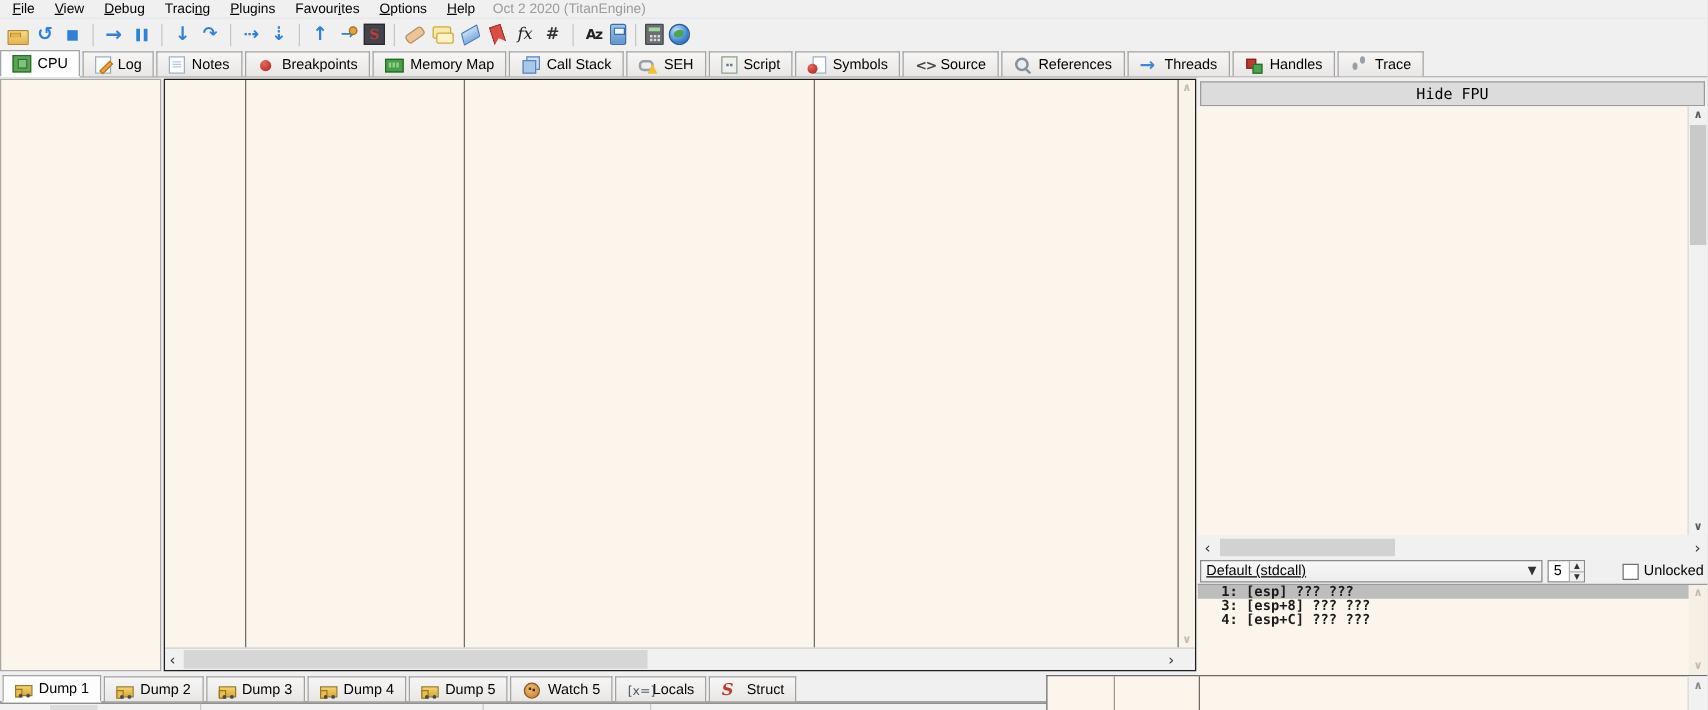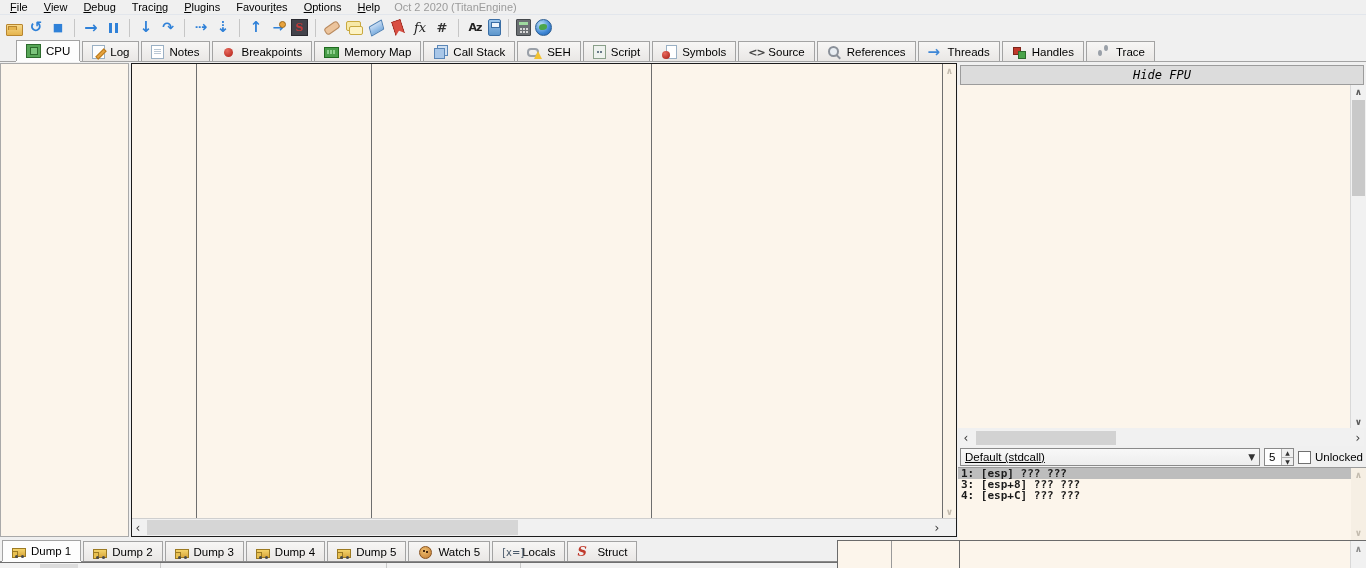--- a/index.html
+++ b/index.html
@@ -46,21 +46,21 @@
   .ic-calcphone::before{content:"";position:absolute;left:2px;top:2px;width:7px;height:4px;background:#eef5fb;border:1px solid #3a6ea5;}
   .ic-calc{width:13px;height:15px;background:#6b6f73;border:1px solid #44484c;border-radius:1px;flex:none;}
   .ic-calc::before{content:"";position:absolute;left:2px;top:2px;width:9px;height:3px;background:#9fd99f;}
   .ic-calc::after{content:"";position:absolute;left:3px;top:8px;width:2px;height:2px;background:#d8d8d8;
       box-shadow:3px 0 #d8d8d8,6px 0 #d8d8d8,0 3px #d8d8d8,3px 3px #d8d8d8,6px 3px #d8d8d8;}
   .ic-globe{width:15px;height:15px;border-radius:50%;background:radial-gradient(circle at 35% 30%,#bfe3f7,#3f87d6 60%,#1f5fa8);border:1px solid #2a5d93;flex:none;}
   .ic-globe::before{content:"";position:absolute;left:3px;top:4px;width:8px;height:6px;background:#4ca64c;border-radius:60% 40% 55% 45%;}
 
   
   .tabbar{position:absolute;left:0;top:40px;width:1366px;height:22px;display:flex;align-items:flex-end;
-          background:#f0f0f0;border-bottom:1px solid #a3a3a3;box-sizing:border-box;padding-left:16px;}
+          background:#f0f0f0;border-bottom:1px solid #a3a3a3;box-sizing:border-box;padding-left:0;}
   .tab{display:inline-flex;align-items:center;height:19px;padding:0 9px;border:1px solid #a3a3a3;border-bottom:none;
        background:linear-gradient(#f7f6f5,#e9e7e5);margin-right:2px;white-space:nowrap;cursor:default;font-size:11.5px;}
   .tab.active{background:#fdfdfd;height:20px;position:relative;z-index:2;box-shadow:0 1px 0 0 #fdfdfd;}
   .ti{width:15px;height:14px;margin-right:5px;position:relative;display:inline-block;flex:none;
       font-family:"DejaVu Sans",sans-serif;}
   .ti-cpu{background:#57a657;border:1px solid #2d6b2d;width:13px;height:12px;}
   .ti-cpu::before{content:"";position:absolute;left:3px;top:2px;width:6px;height:6px;background:#7cc47c;border:1px solid #2d6b2d;}
   .ti-log{width:11px;height:12px;background:#fdfdfd;border:1px solid #9ab0c4;}
   .ti-log::after{content:"";position:absolute;right:-3px;bottom:2px;width:10px;height:2px;background:#e8a33d;border:1px solid #b87a1e;transform:rotate(-45deg);}
   .ti-notes{width:11px;height:12px;background:#fff;border:1px solid #9ab0c4;}
@@ -100,45 +100,45 @@
   .lite-arrow{position:absolute;left:0;right:0;text-align:center;color:#c3bbae;font-size:9px;font-weight:bold;font-family:"DejaVu Sans",sans-serif;}
   .main-hscroll{position:absolute;left:0;right:0;bottom:0;height:17px;background:#f1f1f1;border-top:1px solid #cfcfcf;}
   .h-arrow{position:absolute;top:0;bottom:0;width:12px;display:flex;align-items:center;justify-content:center;
            color:#3a3a3a;font-size:12px;font-family:"DejaVu Sans",sans-serif;}
   .main-hthumb{position:absolute;left:15px;top:1px;bottom:1px;width:371px;background:#d6d6d6;}
 
   
   .right-panel{position:absolute;left:958px;top:62px;width:408px;height:478px;background:#f0f0f0;}
   .hidefpu{position:absolute;left:2px;right:2px;top:3px;height:20px;background:#dcdcdc;border:1px solid #9c9c9c;
            box-sizing:border-box;display:flex;align-items:center;justify-content:center;
-           font-family:"DejaVu Sans Mono",monospace;font-size:12px;cursor:default;font-style:italic;}
+           font-family:"DejaVu Sans Mono",monospace;font-size:12px;cursor:default;}
   .regs-area{position:absolute;left:0;right:0;top:23px;height:343px;background:#fcf5eb;}
   .reg-vscroll{position:absolute;right:0;top:0;bottom:0;width:15px;background:#f1f1f1;border-left:1px solid #d8d8d8;}
   .sb-btn{position:absolute;left:0;right:0;height:13px;display:flex;align-items:center;justify-content:center;
           color:#5a5a5a;font-size:9px;font-weight:bold;font-family:"DejaVu Sans",sans-serif;}
   .reg-vthumb{position:absolute;left:1px;right:1px;top:15px;height:96px;background:#c9c9c9;}
   .reg-hscroll{position:absolute;left:2px;right:2px;top:368px;height:16px;background:#f1f1f1;}
   .reg-hthumb{position:absolute;left:16px;top:1px;bottom:1px;width:140px;background:#d2d2d2;}
   .conv-row{position:absolute;left:2px;right:2px;top:386px;height:18px;display:flex;align-items:stretch;gap:4px;}
   .combo{flex:1;border:1px solid #8a8a8a;background:linear-gradient(#f8f8f8,#ededed);display:flex;align-items:center;
          padding:0 4px;font-size:11.5px;box-sizing:border-box;}
   .combo-label{flex:1;text-decoration:underline;}
   .combo-arrow{color:#333;font-size:9px;font-family:"DejaVu Sans",sans-serif;}
   .spinner{width:30px;border:1px solid #8a8a8a;background:#fff;display:flex;box-sizing:border-box;}
   .spin-val{flex:1;display:flex;align-items:center;padding-left:4px;font-size:11.5px;}
   .spin-btns{width:11px;display:flex;flex-direction:column;border-left:1px solid #b0b0b0;}
   .spin-btn{flex:1;display:flex;align-items:center;justify-content:center;font-size:6px;color:#333;background:#f0f0f0;
             font-family:"DejaVu Sans",sans-serif;}
   .spin-btn + .spin-btn{border-top:1px solid #b0b0b0;}
-  .unlock-wrap{display:flex;align-items:center;gap:4px;padding-right:1px;}
+  .unlock-wrap{display:flex;align-items:center;gap:4px;padding-right:1px;margin-left:26px;}
   .checkbox{width:11px;height:11px;background:#fff;border:1px solid #707070;box-sizing:content-box;}
   .unlock-label{font-size:11.5px;}
   .args-area{position:absolute;left:0;right:0;top:405px;bottom:0;background:#fcf5eb;border-top:1px solid #9a9a9a;
              font-family:"DejaVu Sans Mono",monospace;font-size:11px;font-weight:bold;color:#1b1b1b;overflow:hidden;}
-  .arg-row{height:11px;line-height:11px;padding-left:3px;white-space:pre;width:calc(100% - 15px);box-sizing:border-box;}
+  .arg-row{height:11px;line-height:11px;padding-left:19px;white-space:pre;width:calc(100% - 15px);box-sizing:border-box;}
   .arg-row.selected{background:#bdbdbd;}
   .args-vscroll{position:absolute;right:0;top:0;bottom:0;width:15px;background:#f6efe4;}
 
   
   .bottom-tabbar{position:absolute;left:0;top:540px;width:837px;height:22px;display:flex;align-items:flex-end;
                  background:#f0f0f0;border-bottom:1px solid #8a8a8a;box-sizing:border-box;padding-left:2px;}
   .dump-sliver{position:absolute;left:0;top:562px;width:837px;height:6px;background:#f2f2f2;border-top:1px solid #707070;box-sizing:border-box;}
   .sliver-block{position:absolute;left:40px;top:1px;width:38px;height:4px;background:#dcdcdc;}
   .sliver-tick{position:absolute;top:0;bottom:0;width:1px;background:#c8c8c8;}
   .stack-sliver{position:absolute;left:837px;top:540px;width:529px;height:28px;background:#fcf5eb;

